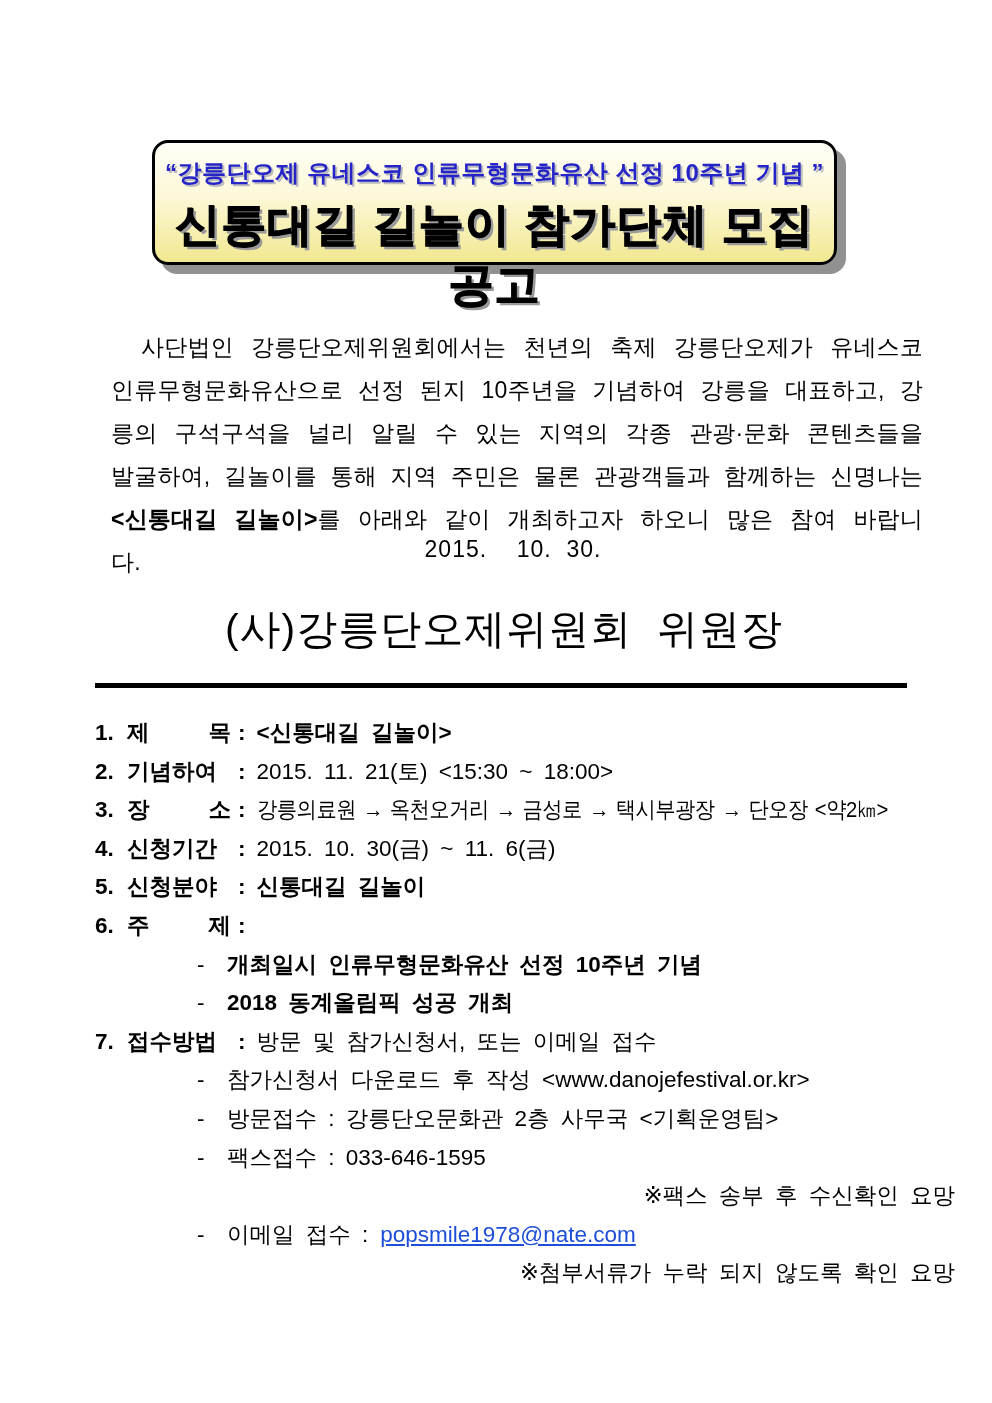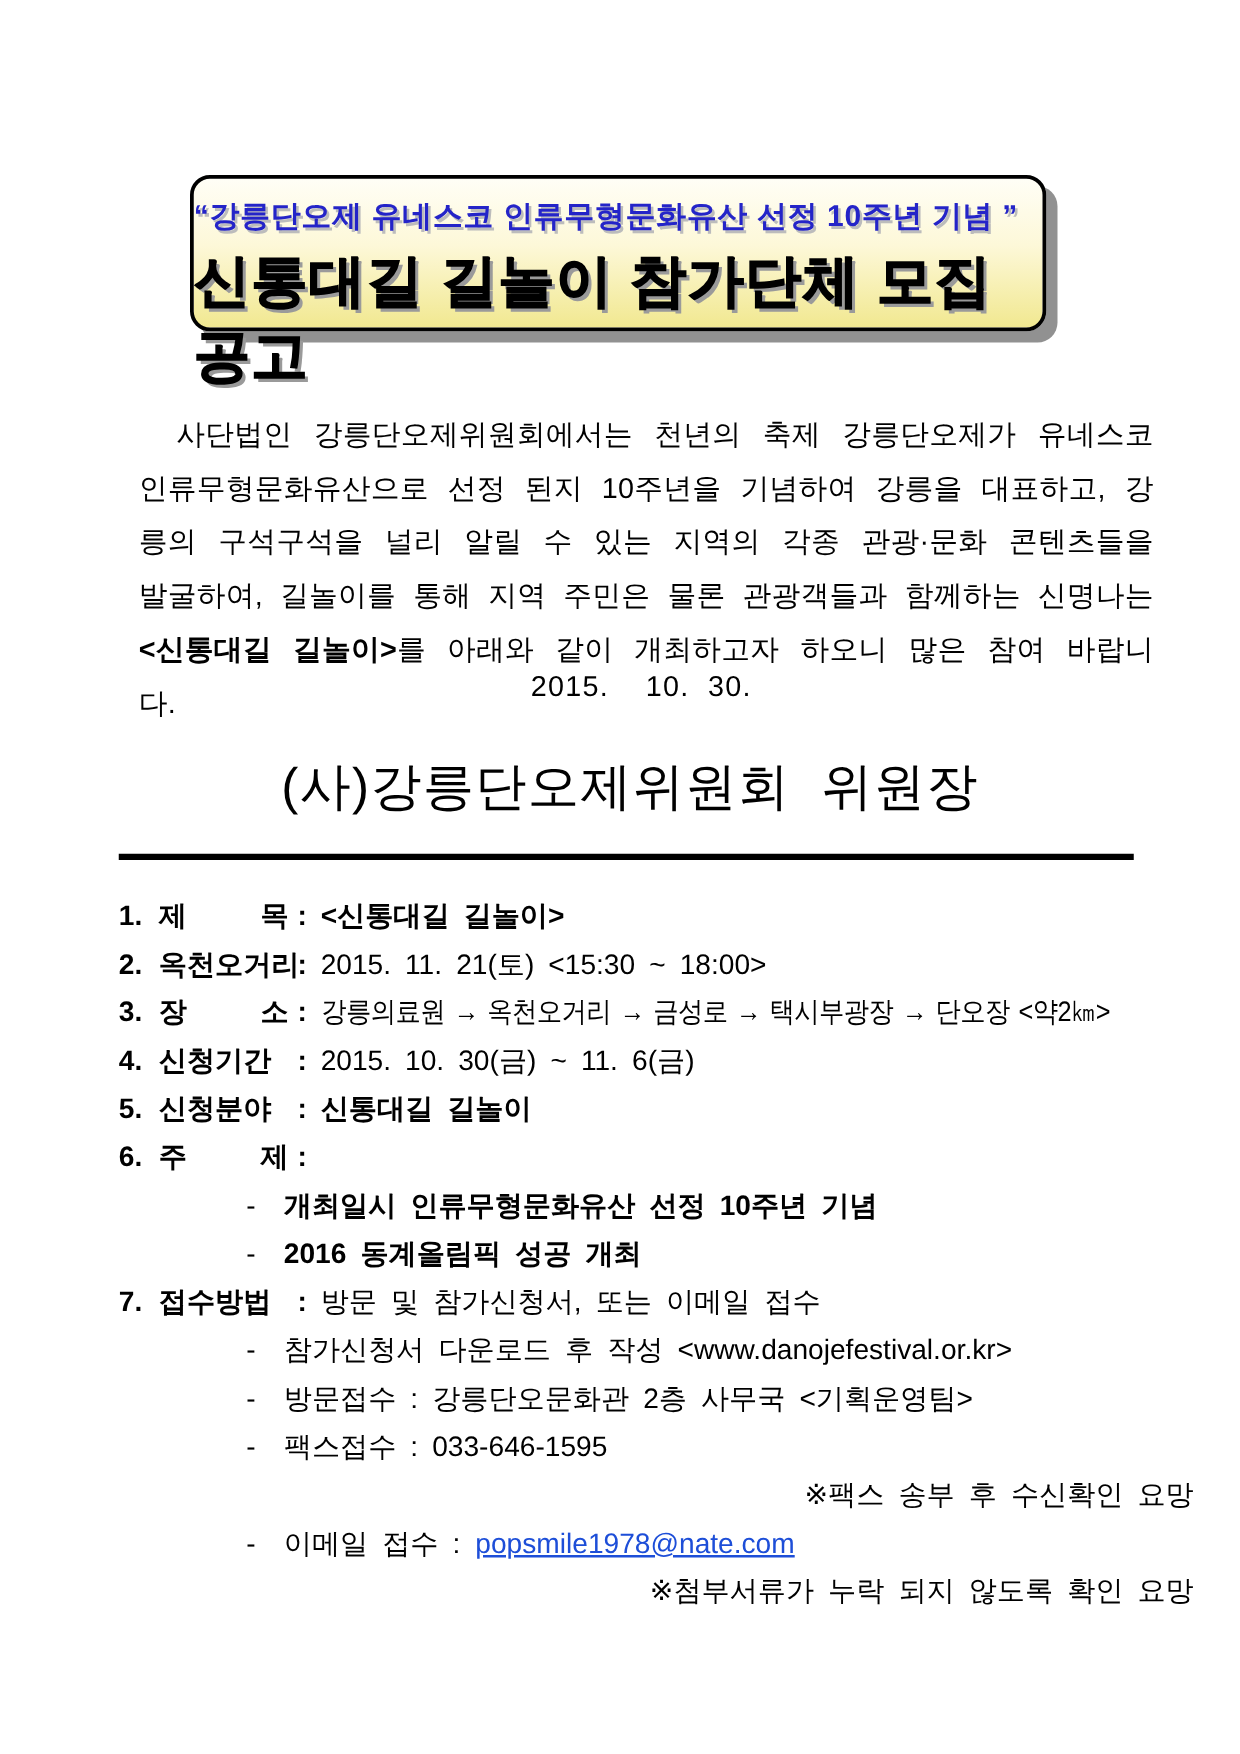--- a/index.html
+++ b/index.html
@@ -8,20 +8,21 @@
     font-family:"Liberation Sans","DejaVu Sans",sans-serif; color:#000;
     overflow:hidden;
   }
 
   
   .banner {
     position:absolute; left:152px; top:140px; width:679px; height:119px;
     border:3px solid #000; border-radius:16px;
     box-shadow:9px 9px 0 #919191;
     background:linear-gradient(180deg,#fffef6 0%,#fdf8d8 45%,#f1e890 100%);
+    text-align:center;
   }
   .banner-subtitle {
     margin-top:14px; font-size:24px; font-weight:bold; color:#2424c8;
     letter-spacing:0.5px; text-shadow:2px 2px 0 #bcbcbc;
   }
   .banner-title {
     margin-top:6px; font-size:45px; font-weight:900; letter-spacing:1px;
     color:#000; text-shadow:3px 3px 0 #9a9a9a; -webkit-text-stroke:1.2px #000;
   }
 
@@ -85,21 +86,21 @@
 
   <div class="rule"></div>
 
   <div class="details">
 
     <div class="drow">
       <span class="no">1.</span><span class="lbl">제 목</span><span class="col">:</span><span class="bold">&lt;신통대길 길놀이&gt;</span>
     </div>
 
     <div class="drow">
-      <span class="no">2.</span><span class="lbl">옥천오거리</span><span class="col">:</span><span>2015. 11. 21(토) &lt;15:30 ~ 18:00&gt;</span>
+      <span class="no">2.</span><span class="lbl">기념하여</span><span class="col">:</span><span>2015. 11. 21(토) &lt;15:30 ~ 18:00&gt;</span>
     </div>
 
     <div class="drow">
       <span class="no">3.</span><span class="lbl">장 소</span><span class="col">:</span><span class="cond">강릉의료원 → 옥천오거리 → 금성로 → 택시부광장 → 단오장 &lt;약2㎞&gt;</span>
     </div>
 
     <div class="drow">
       <span class="no">4.</span><span class="lbl">신청기간</span><span class="col">:</span><span>2015. 10. 30(금) ~ 11. 6(금)</span>
     </div>
 
@@ -109,21 +110,21 @@
 
     <div class="drow">
       <span class="no">6.</span><span class="lbl">주 제</span><span class="col">:</span><span></span>
     </div>
 
     <div class="drow sub">
       <span class="dash">-</span><span class="bold">개최일시 인류무형문화유산 선정 10주년 기념</span>
     </div>
 
     <div class="drow sub">
-      <span class="dash">-</span><span class="bold">2016 동계올림픽 성공 개최</span>
+      <span class="dash">-</span><span class="bold">2018 동계올림픽 성공 개최</span>
     </div>
 
     <div class="drow">
       <span class="no">7.</span><span class="lbl">접수방법</span><span class="col">:</span><span>방문 및 참가신청서, 또는 이메일 접수</span>
     </div>
 
     <div class="drow sub">
       <span class="dash">-</span><span>참가신청서 다운로드 후 작성 &lt;www.danojefestival.or.kr&gt;</span>
     </div>
 

